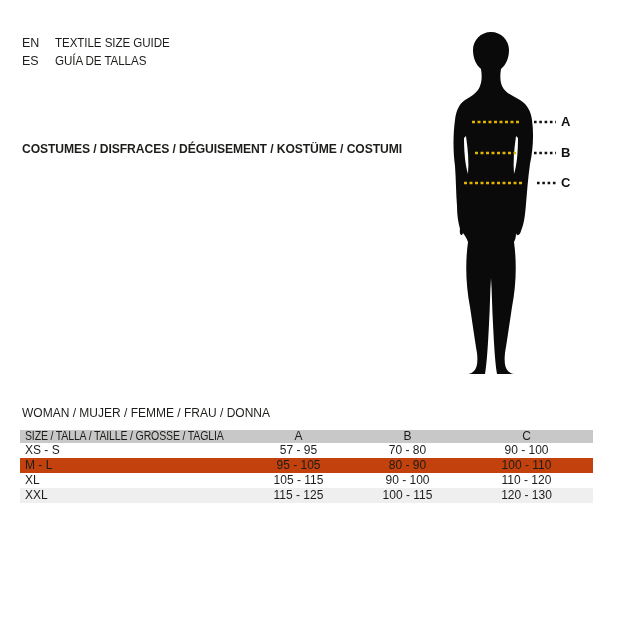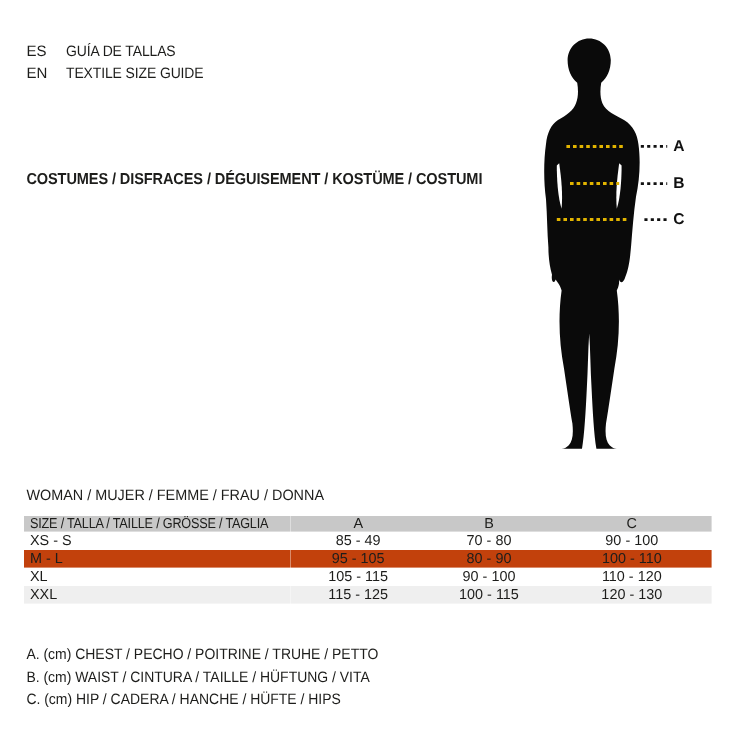--- a/index.html
+++ b/index.html
@@ -57,26 +57,26 @@
   .legend { position: absolute; left: 22px; top: 536px; }
   .legend-row { height: 19px; line-height: 19px; font-size: 12.5px; white-space: nowrap; transform: scaleX(0.93); transform-origin: 0 50%; }
 </style>
 </head>
 <body>
 
 <div class="page">
 
   <div class="lang-list">
     <div class="lang-row">
+      <span class="lang-code">EN</span>
+      <span class="lang-label">TEXTILE SIZE GUIDE</span>
+    </div>
+    <div class="lang-row">
       <span class="lang-code">ES</span>
       <span class="lang-label">GUÍA DE TALLAS</span>
-    </div>
-    <div class="lang-row">
-      <span class="lang-code">EN</span>
-      <span class="lang-label">TEXTILE SIZE GUIDE</span>
     </div>
   </div>
 
   <div class="category-title">COSTUMES / DISFRACES / DÉGUISEMENT / KOSTÜME / COSTUMI</div>
 
   <svg class="figure-svg" viewBox="0 0 190 380" xmlns="http://www.w3.org/2000/svg" aria-hidden="true">
     <path class="body-shape" d="
       M 61,12
       C 71,12 79,20 79,30
       C 79,38 76,45 71,49
@@ -141,21 +141,21 @@
       <tr id="table-header-row" style="background: rgb(200, 200, 200);">
         <th><span class="cond">SIZE / TALLA / TAILLE / GRÖSSE / TAGLIA</span></th>
         <th>A</th>
         <th>B</th>
         <th>C</th>
       </tr>
     </thead>
     <tbody>
       <tr>
         <td>XS - S</td>
-        <td>85 - 49</td>
+        <td>57 - 95</td>
         <td>70 - 80</td>
         <td>90 - 100</td>
       </tr>
       <tr class="row-alt" style="background: #c2410c;">
         <td>M - L</td>
         <td>95 - 105</td>
         <td>80 - 90</td>
         <td>100 - 110</td>
       </tr>
       <tr>
@@ -166,19 +166,14 @@
       </tr>
       <tr class="row-alt" style="background: rgb(239, 239, 239);">
         <td>XXL</td>
         <td>115 - 125</td>
         <td>100 - 115</td>
         <td>120 - 130</td>
       </tr>
     </tbody>
   </table>
 
-  <div class="legend">
-    <div class="legend-row">A. (cm) CHEST / PECHO / POITRINE / TRUHE / PETTO</div>
-    <div class="legend-row">B. (cm) WAIST / CINTURA / TAILLE / HÜFTUNG / VITA</div>
-    <div class="legend-row">C. (cm) HIP / CADERA / HANCHE / HÜFTE / HIPS</div>
-  </div>
 
 </div>
 
 </body></html>

